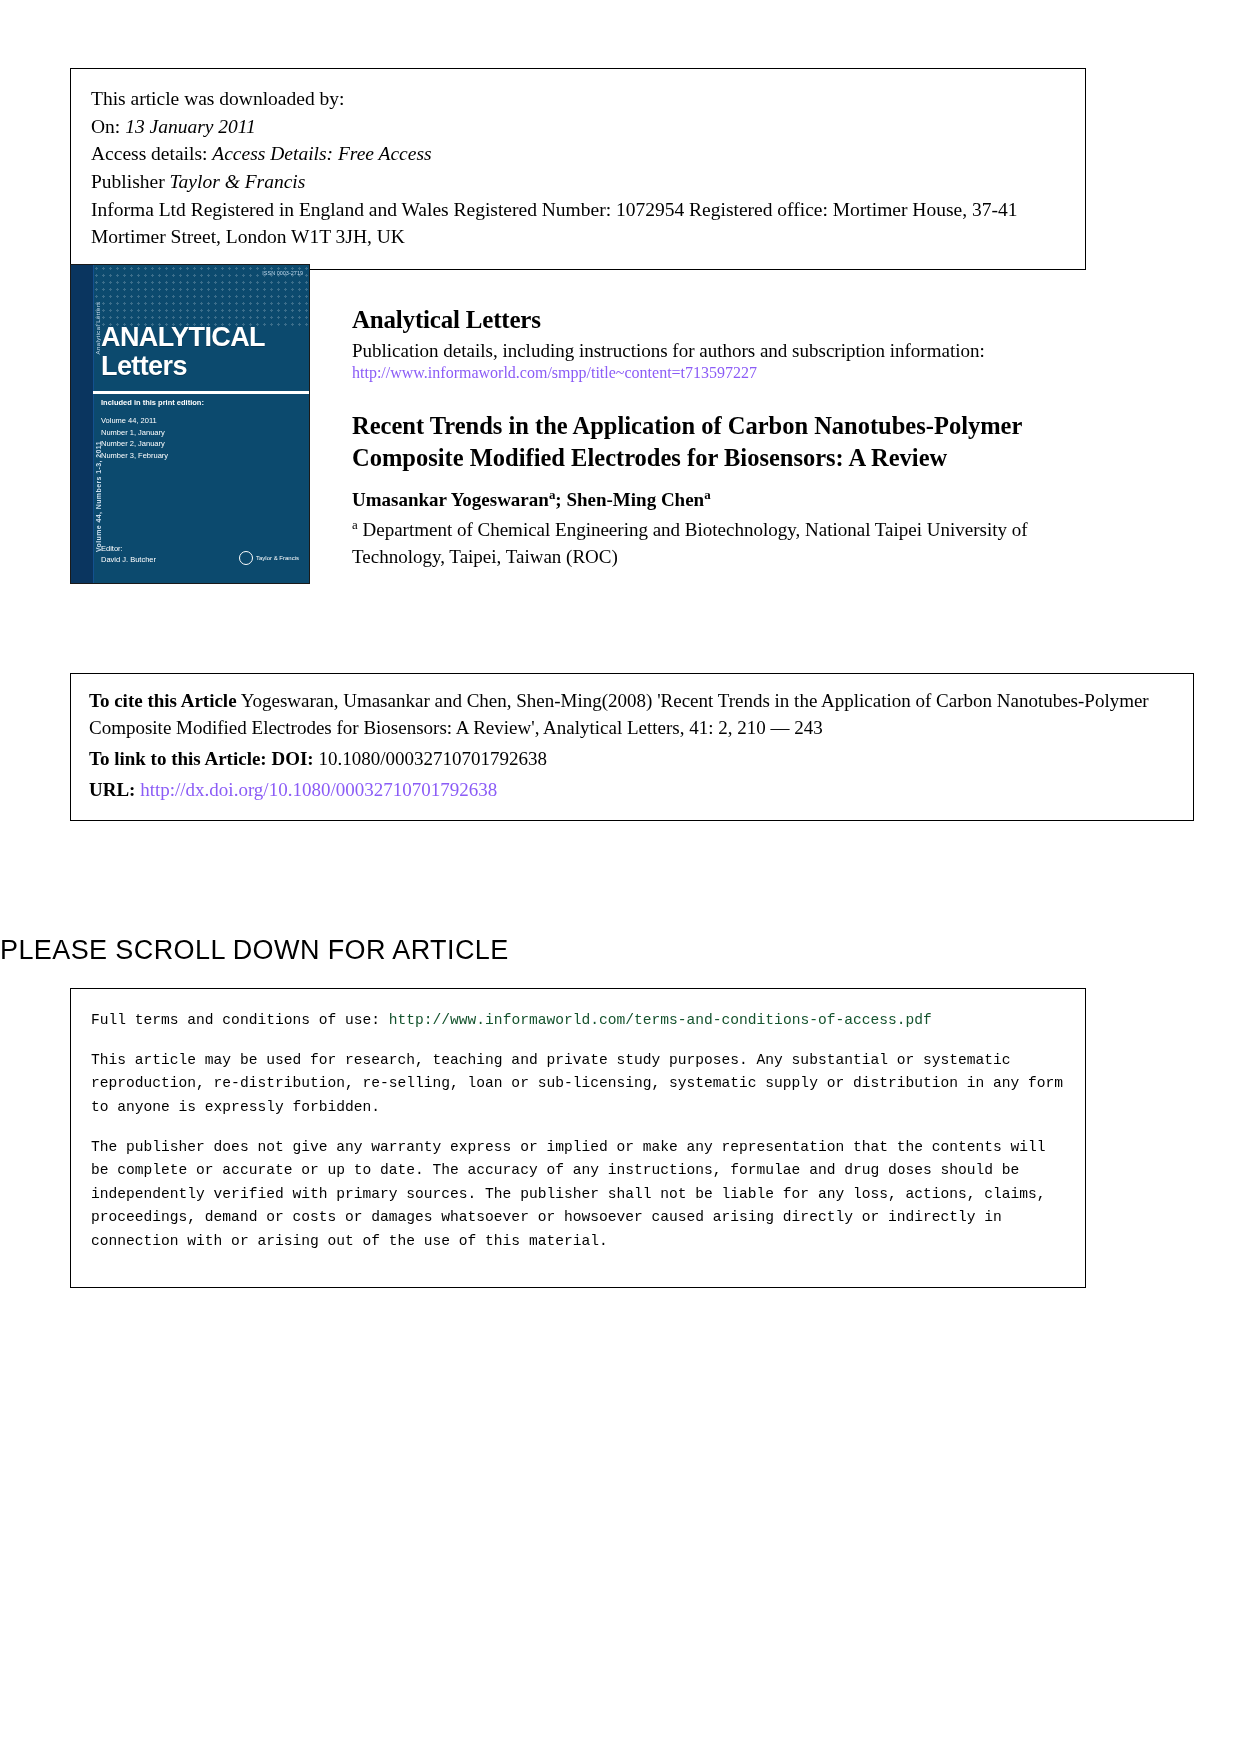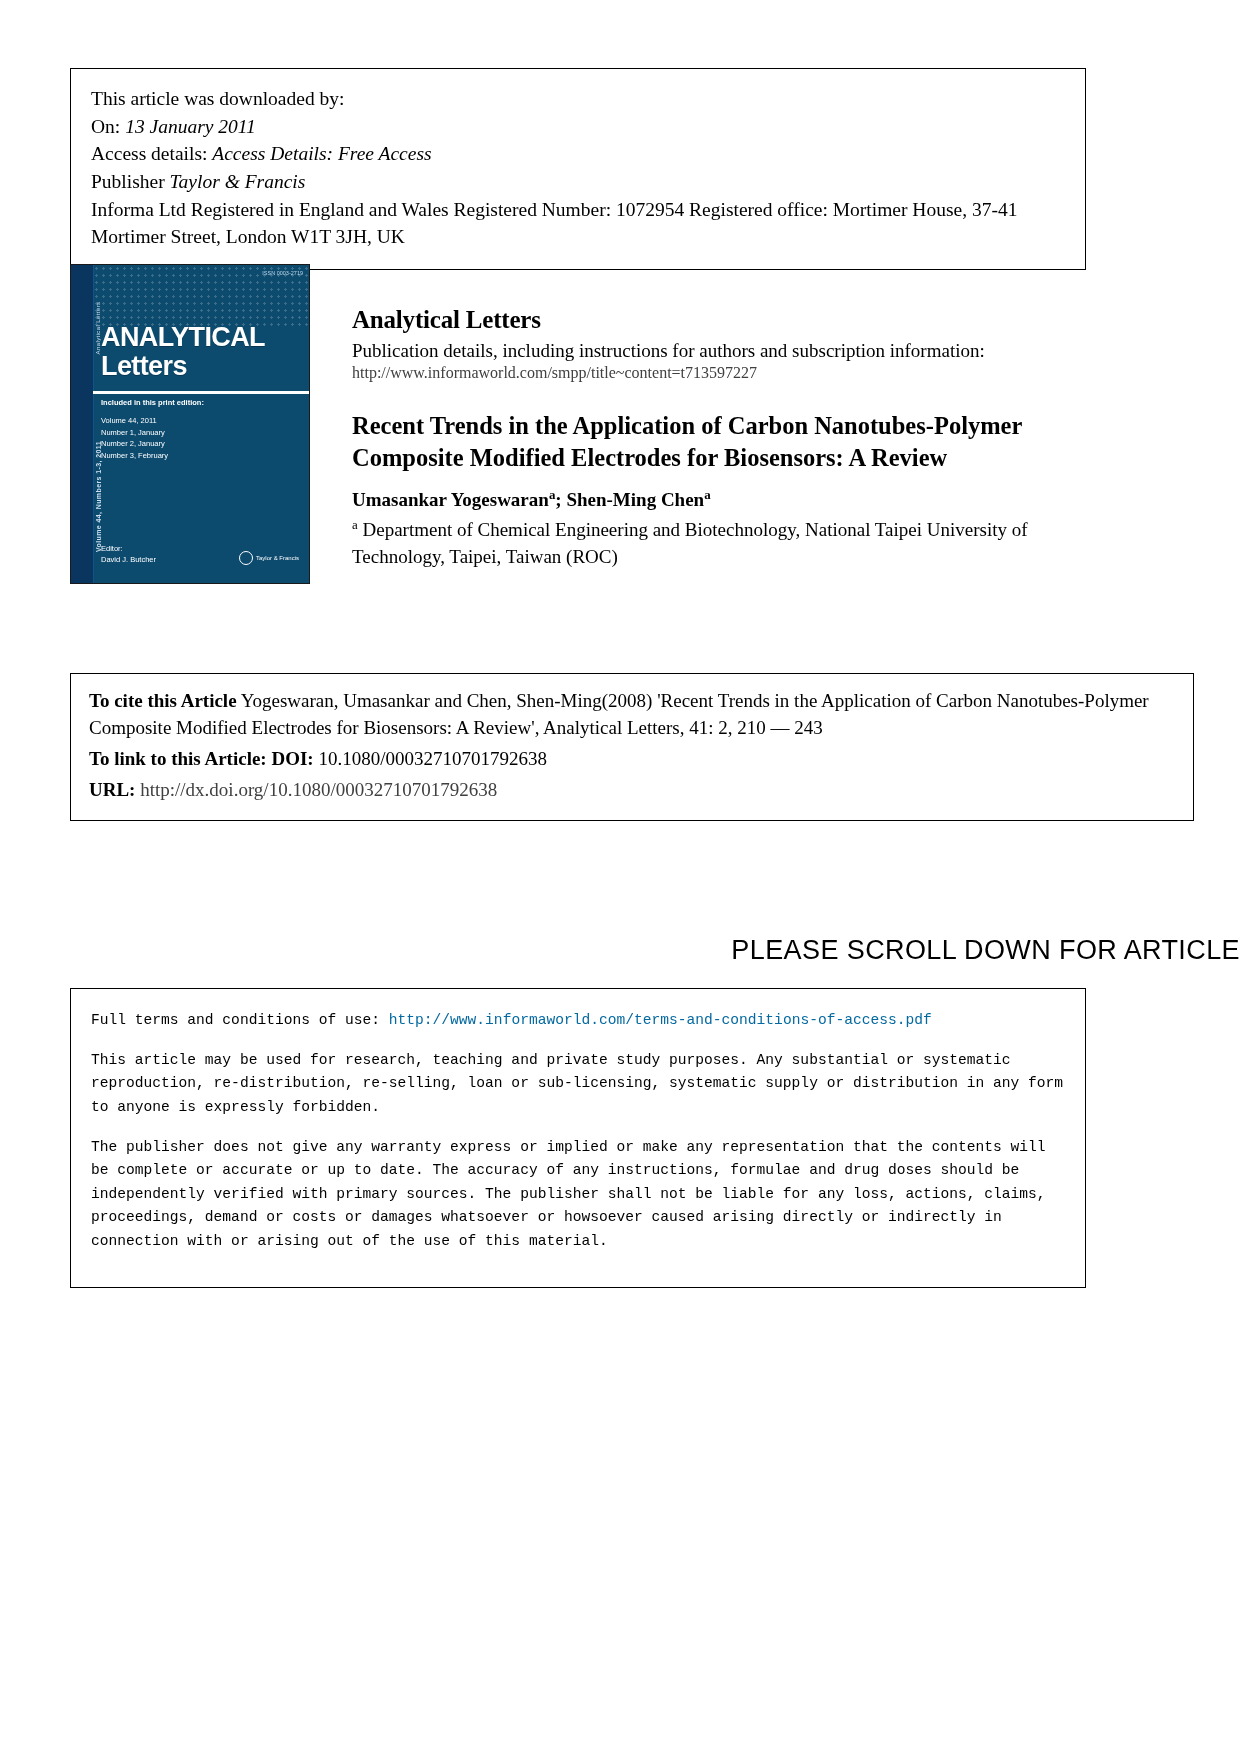--- a/index.html
+++ b/index.html
@@ -173,21 +173,21 @@
     font-size: 25px;
     font-weight: bold;
     margin: 0 0 4px 0;
     letter-spacing: -0.2px;
   }
   .pub-details {
     font-size: 19px;
     line-height: 1.38;
   }
   a.link {
-    color: #404040;
+    color: #8b5cf6;
     text-decoration: none;
   }
   .article-title {
     font-size: 24.5px;
     font-weight: bold;
     line-height: 1.3;
     margin-top: 28px;
   }
   .authors {
     font-size: 19px;
@@ -216,42 +216,42 @@
   }
   .cite-box b { font-weight: bold; }
   .cite-line { margin-top: 4px; }
 
   
   .scroll-down {
     position: absolute;
     left: 0;
     top: 935px;
     width: 1240px;
-    text-align: right;
+    text-align: left;
     font-family: "Liberation Sans", sans-serif;
     font-size: 27px;
     letter-spacing: .4px;
   }
 
   
   .terms-box {
     position: absolute;
     left: 70px;
     top: 988px;
     width: 1016px;
     box-sizing: border-box;
     border: 1px solid #000000;
     padding: 20px 20px 22px 20px;
     font-family: "Liberation Mono", monospace;
     font-size: 14.6px;
     line-height: 1.62;
   }
   .terms-box p { margin: 0 0 16px 0; }
   .terms-box p:last-child { margin-bottom: 11px; }
-  .terms-box a.link { color: #0369a1; }
+  .terms-box a.link { color: #14532d; }
 </style>
 </head>
 <body>
 
 <div class="page">
 
   <div class="download-box">
     <div class="line">
       <span>This article was downloaded by:</span>
     </div>

